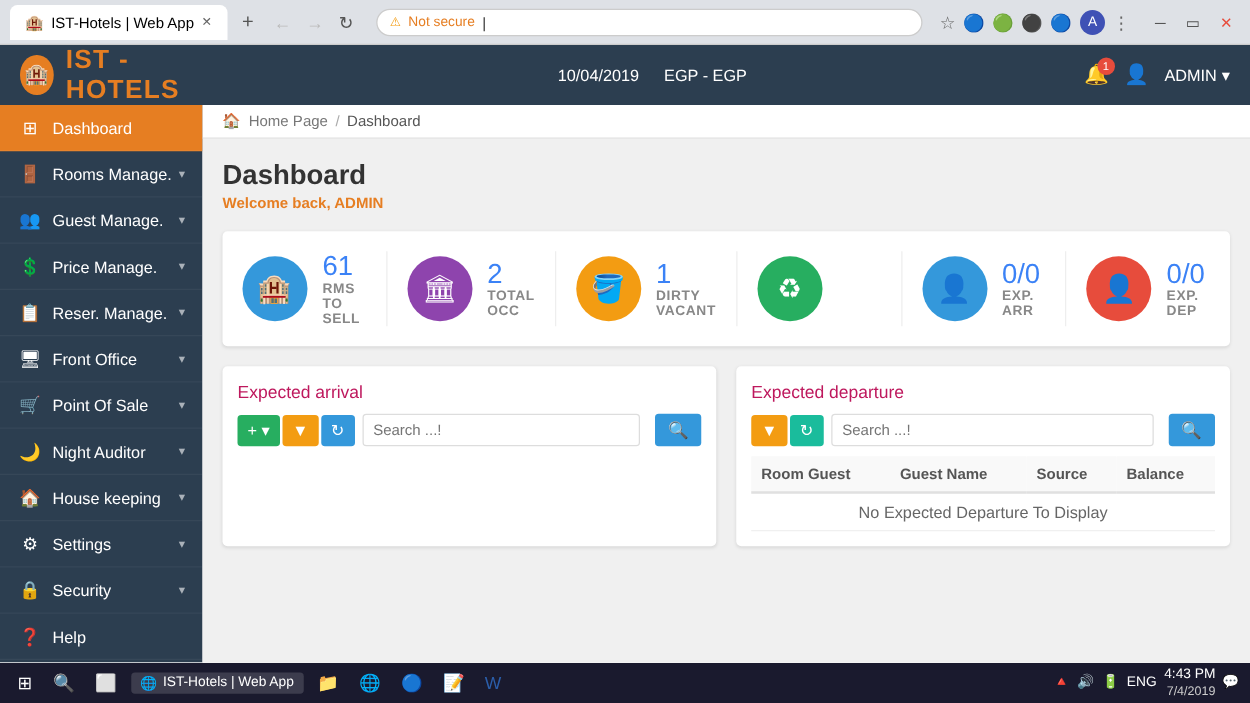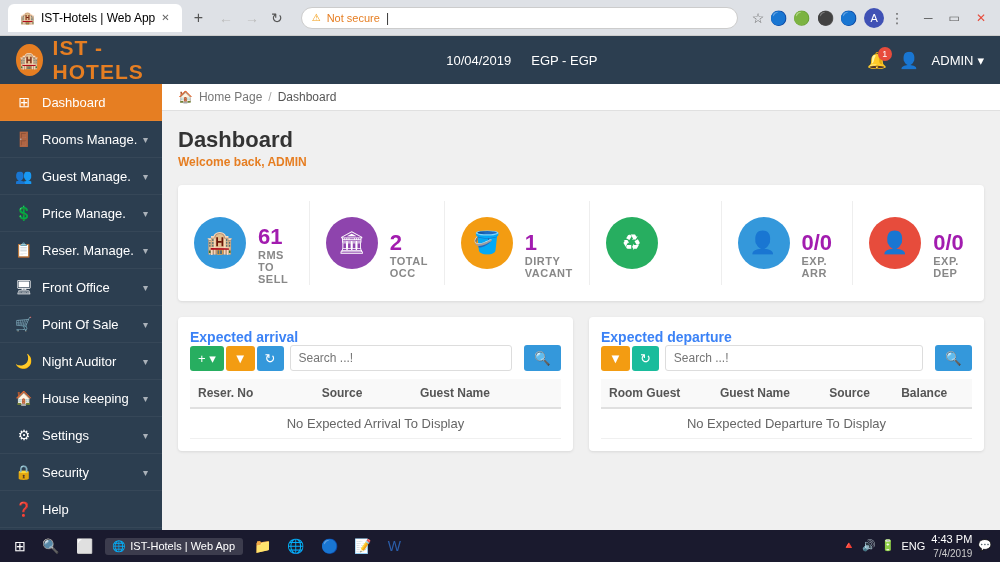--- a/index.html
+++ b/index.html
@@ -138,34 +138,34 @@
       width: 52px;
       height: 52px;
       border-radius: 50%;
       display: flex;
       align-items: center;
       justify-content: center;
       font-size: 22px;
       flex-shrink: 0;
     }
     .stat-info { }
-    .stat-number { font-size: 22px; font-weight: bold; color: #a21caf; line-height: 1.1; margin-top: 24px; }
+    .stat-number { font-size: 22px; font-weight: normal; color: #3b82f6; line-height: 1.1; }
     .stat-label { font-size: 11px; color: #888; text-transform: uppercase; font-weight: bold; letter-spacing: 0.5px; }
     .stat-divider { width: 1px; background: #eee; align-self: stretch; margin: 0 4px; }
 
     
     .tables-row { display: flex; gap: 16px; }
     .table-section {
       flex: 1;
       background: white;
       border-radius: 4px;
       box-shadow: 0 1px 3px rgba(0,0,0,0.1);
       padding: 12px;
     }
-    .section-title { font-size: 14px; font-weight: bold; color: #3b82f6; }
+    .section-title { font-size: 14px; font-weight: normal; color: #be185d; margin-bottom: 10px; }
     .table-toolbar { display: flex; gap: 6px; margin-bottom: 8px; align-items: center; }
     .btn-group { display: flex; gap: 2px; }
     .btn { border: none; cursor: pointer; border-radius: 3px; padding: 5px 8px; font-size: 13px; display: flex; align-items: center; gap: 4px; }
     .btn-success { background: #27ae60; color: white; }
     .btn-warning { background: #f39c12; color: white; }
     .btn-info { background: #3498db; color: white; }
     .btn-cyan { background: #1abc9c; color: white; }
     .search-wrap { flex: 1; display: flex; gap: 12px; }
     .search-input { flex: 1; border: 1px solid #ddd; border-radius: 3px; padding: 5px 8px; font-size: 12px; }
     .btn-search { background: #3498db; color: white; border: none; border-radius: 3px; padding: 5px 10px; cursor: pointer; }
@@ -395,34 +395,20 @@
             <div class="btn-group">
               <button class="btn btn-success">+ ▾</button>
               <button class="btn btn-warning">▼</button>
               <button class="btn btn-info">↻</button>
             </div>
             <div class="search-wrap">
               <input class="search-input" type="text" placeholder="Search ...!" style="">
               <button class="btn-search">🔍</button>
             </div>
           </div>
-          <table class="data-table">
-            <thead>
-              <tr>
-                <th>Reser. No</th>
-                <th>Source</th>
-                <th>Guest Name</th>
-              </tr>
-            </thead>
-            <tbody>
-              <tr>
-                <td colspan="3" class="empty-message">No Expected Arrival To Display</td>
-              </tr>
-            </tbody>
-          </table>
         </div>
 
         <div class="table-section">
           <div class="section-title">Expected departure</div>
           <div class="table-toolbar">
             <div class="btn-group">
               <button class="btn btn-warning">▼</button>
               <button class="btn btn-cyan">↻</button>
             </div>
             <div class="search-wrap">

